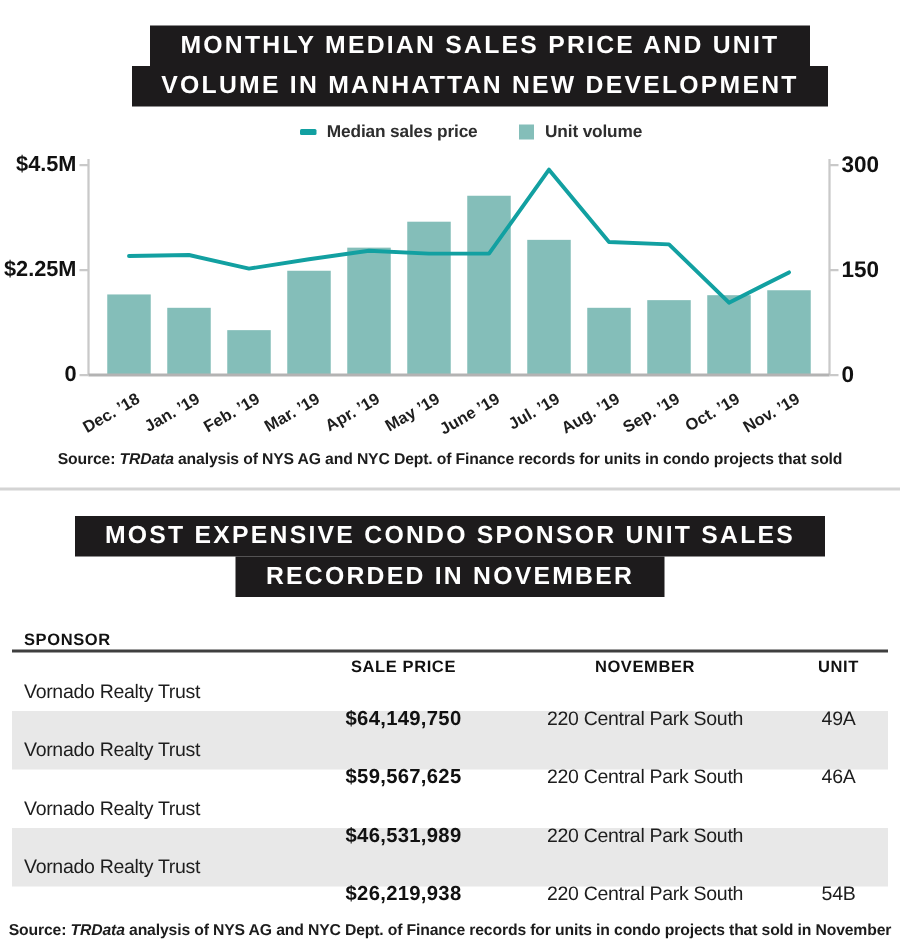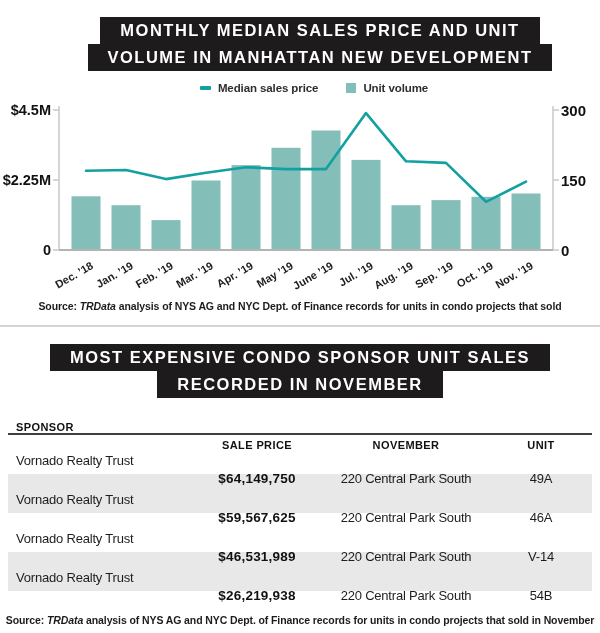--- a/index.html
+++ b/index.html
@@ -25,21 +25,21 @@
   
   .source{position:absolute;left:0;width:600px;text-align:center;
       font-size:10.5px;font-weight:600;color:#1c1c1c;letter-spacing:-0.1px;}
   #source-1{top:300px;}
   #source-2{top:614px;}
   .source i{margin-top:48px;}
   
   .divider{position:absolute;top:325px;left:0;width:600px;height:2px;background:#d4d4d4;}
   
   .table{position:absolute;top:403px;left:8px;width:584px;}
-  .trow{display:grid;grid-template-columns:184px 130px 168px 1fr;align-items:center;}
+  .trow{display:grid;grid-template-columns:184px 130px 168px 1fr;align-items:center;gap:12px;}
   .thead{height:30px;border-bottom:2px solid #3f3f3f;}
   .thead .cell{font-size:11px;font-weight:800;letter-spacing:0.4px;color:#111;}
   .tbody-row{height:39px;}
   .tbody-row.alt{background:#e8e8e8;}
   .cell{white-space:nowrap;}
   .c-left{text-align:left;padding-left:8px;}
   .c-center{text-align:center;margin-top:36px;}
   .cell-sponsor,.cell-address,.cell-unit{font-size:13px;color:#1d1d1d;letter-spacing:-0.2px;}
   .cell-price{font-size:13.5px;font-weight:800;color:#111;letter-spacing:0.2px;}
 </style>
@@ -139,21 +139,20 @@
     <div class="trow tbody-row alt">
       <span class="cell c-left cell-sponsor">Vornado Realty Trust</span>
       <span class="cell c-center cell-price">$59,567,625</span>
       <span class="cell c-center cell-address">220 Central Park South</span>
       <span class="cell c-center cell-unit">46A</span>
     </div>
     <div class="trow tbody-row">
       <span class="cell c-left cell-sponsor">Vornado Realty Trust</span>
       <span class="cell c-center cell-price">$46,531,989</span>
       <span class="cell c-center cell-address">220 Central Park South</span>
-      <span class="cell c-center cell-unit">V-14</span>
     </div>
     <div class="trow tbody-row alt">
       <span class="cell c-left cell-sponsor">Vornado Realty Trust</span>
       <span class="cell c-center cell-price">$26,219,938</span>
       <span class="cell c-center cell-address">220 Central Park South</span>
       <span class="cell c-center cell-unit">54B</span>
     </div>
   </div>
 
   <div class="source" id="source-2">

